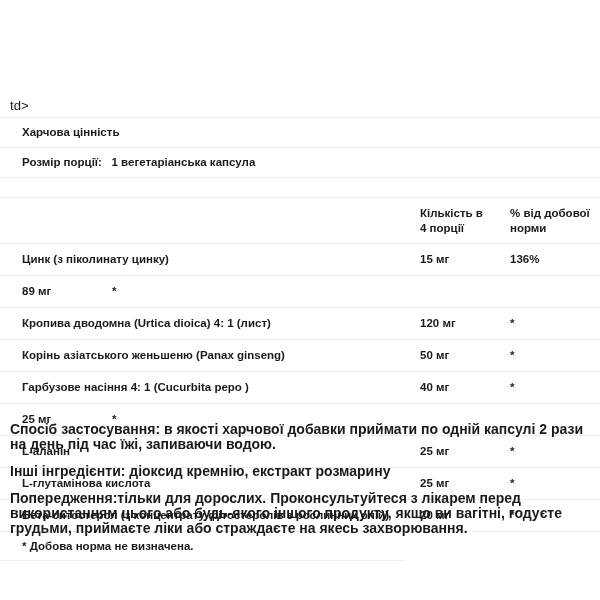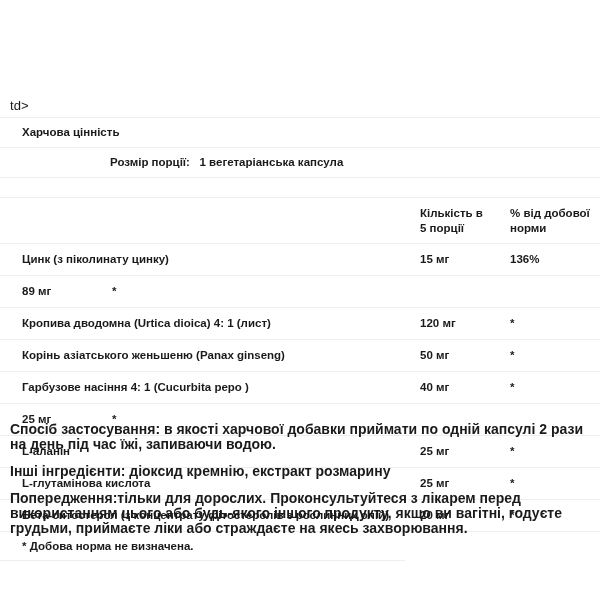--- a/index.html
+++ b/index.html
@@ -73,21 +73,20 @@
     box-sizing: border-box;
   }
 
   .row.title-row {
     padding-top: 7px;
     padding-bottom: 7px;
   }
   .row.serving-row {
     padding-top: 7px;
     padding-bottom: 7px;
-    justify-content: center;
   }
 
   .row.header-row {
     padding-top: 8px;
     padding-bottom: 7px;
     min-height: 38px;
   }
   .row.header-row .c-name {
     
   }
@@ -157,21 +156,21 @@
     <div class="divider"></div>
 
     <div class="spacer-band"></div>
 
     <div class="divider"></div>
 
     <div class="row header-row">
       <div class="c-name"></div>
       <div class="c-amount">
         <div>Кількість в</div>
-        <div>5 порції</div>
+        <div>4 порції</div>
       </div>
       <div class="c-dv">
         <div>% від добової</div>
         <div>норми</div>
       </div>
     </div>
 
     <div class="divider"></div>
 
     <div id="ingredient-rows">

